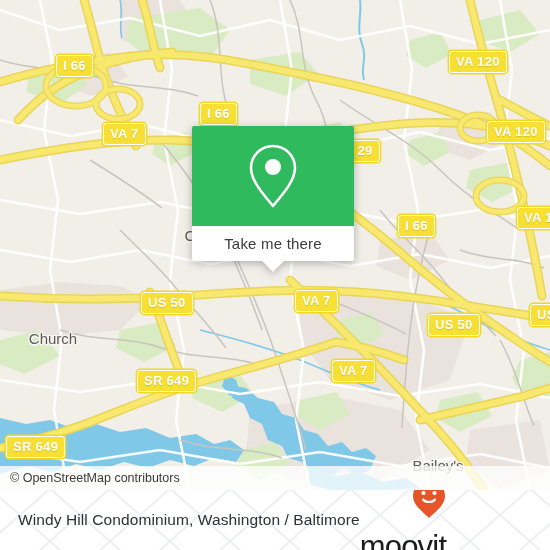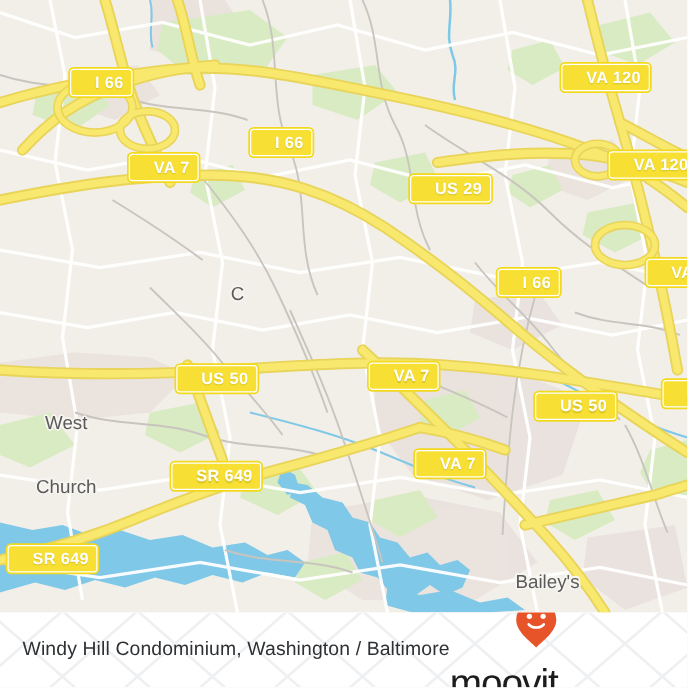--- a/index.html
+++ b/index.html
@@ -59,21 +59,21 @@
   .shield {
     position: absolute;
     background: #f7e033;
     border: 1.6px solid #ffffff;
     border-radius: 3px;
     color: #ffffff;
     font-family: "Liberation Sans", sans-serif;
     font-size: 13px;
     font-weight: bold;
     line-height: 13px;
-    padding: 3px 6px 4px 19px;
+    padding: 3px 6px 4px 6px;
     white-space: nowrap;
     box-shadow: 0 0 0 1.4px #f2d91e;
     letter-spacing: 0.3px;
     text-shadow: 0 1px 1px rgba(120,100,0,0.25);
   }
 
   
   #popup {
     position: absolute;
     left: 192px;
@@ -336,21 +336,20 @@
           <ellipse cx="478" cy="128" rx="18" ry="13"></ellipse>
         </g>
         <g stroke="#f8e86d" stroke-width="4.5" fill="none">
           <ellipse cx="500" cy="196" rx="24" ry="16"></ellipse>
           <ellipse cx="478" cy="128" rx="18" ry="13"></ellipse>
         </g>
       </g>
     </svg>
 
     <div class="place-label" style="left:8px; top:296px; width:90px; line-height:17px;">
-      <div>West</div>
       <div>Church</div>
     </div>
 
     <div class="place-label" style="left:378px; top:423px; width:120px; line-height:17px;">
       <div>Bailey's</div>
       
     </div>
 
     <div class="place-label place-hidden" style="left:183px; top:198px; width:14px;">
       <div>C</div>
@@ -365,21 +364,36 @@
     <div class="shield" style="left:398px; top:215px;">I 66</div>
     <div class="shield" style="left:517px; top:207px;">VA 120</div>
     <div class="shield" style="left:141px; top:292px;">US 50</div>
     <div class="shield" style="left:295px; top:290px;">VA 7</div>
     <div class="shield" style="left:428px; top:314px;">US 50</div>
     <div class="shield" style="left:530px; top:304px;">US 50</div>
     <div class="shield" style="left:137px; top:370px;">SR 649</div>
     <div class="shield" style="left:332px; top:360px;">VA 7</div>
     <div class="shield" style="left:6px;   top:436px;">SR 649</div>
 
-
+    <div id="popup">
+      <div id="popup-head">
+        <svg width="54" height="66" viewBox="0 0 54 66">
+          <path d="M27 3 C14.8 3 5 12.8 5 25 C5 38 18 52 27 63 C36 52 49 38 49 25 C49 12.8 39.2 3 27 3 Z" fill="none" stroke="#ffffff" stroke-width="2.6" stroke-linejoin="round"></path>
+          <circle cx="27" cy="24" r="8" fill="#ffffff"></circle>
+        </svg>
+      </div>
+      <div id="popup-foot">
+        <span id="popup-foot-text">Take me there</span>
+      </div>
+      <div id="popup-tail"></div>
+    </div>
+
+    <div id="attribution">
+      <span id="attribution-text">© OpenStreetMap contributors</span>
+    </div>
   </div>
 
   <div id="footer">
     <svg id="footer-watermark" viewBox="0 0 550 60">
       <g stroke="#eef0f2" stroke-width="2.2" fill="none">
         <path d="M-20,60 L60,-10"></path>
           <path d="M40,60 L120,-10"></path>
           <path d="M100,60 L180,-10"></path>
         <path d="M160,60 L240,-10"></path>
           <path d="M220,60 L300,-10"></path>

